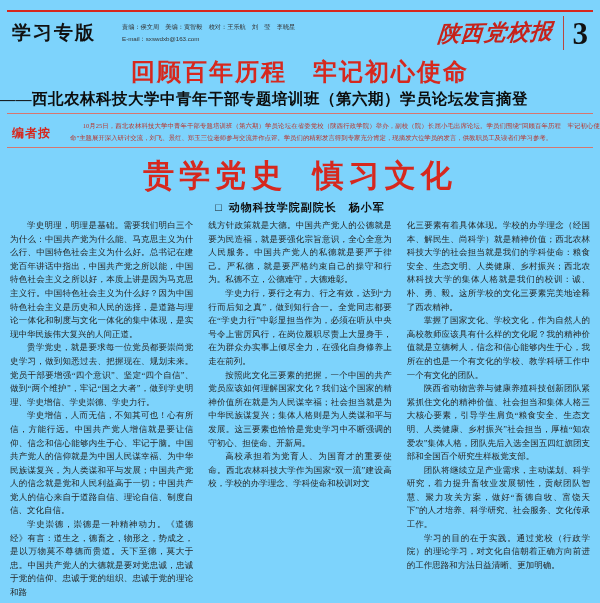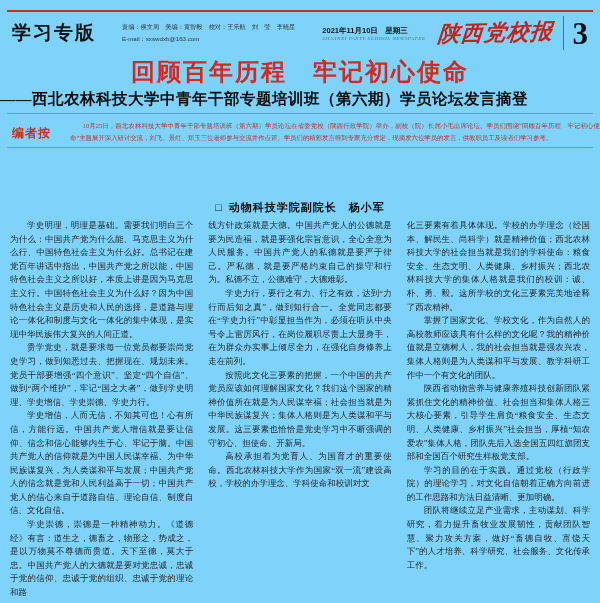--- a/index.html
+++ b/index.html
@@ -49,60 +49,57 @@
 
   <div class="top-rule"></div>
 
   <div class="header">
     <div class="section-label">学习专版</div>
     <div class="staff">
       <div>责编：侯文周　美编：黄智毅　校对：王乐航　刘　莹　李晓星</div>
       <div>E-mail：sxswdxb@163.com</div>
     </div>
     <div class="header-right">
-      <div class="date-block">
-        <div class="date-line">2021年11月10日　星期三</div>
-        <div class="eng-line">SHAANXI PARTY SCHOOL NEWSPAPER</div>
-      </div>
       <div class="masthead">陕西党校报</div>
       <div class="pageno-wrap">
         <div class="pageno">3</div>
       </div>
     </div>
   </div>
 
   <div class="headline">回顾百年历程　牢记初心使命</div>
   <div class="subheadline">——西北农林科技大学中青年干部专题培训班（第六期）学员论坛发言摘登</div>
 
   <div class="note-rule-top"></div>
   <div class="editor-note">
     <div class="note-label">编者按</div>
     <div class="note-text">10月25日，西北农林科技大学中青年干部专题培训班（第六期）学员论坛在省委党校（陕西行政学院）举办，副校（院）长屈小毛出席论坛。学员们围绕“回顾百年历程　牢记初心使命”主题展开深入研讨交流，刘飞、景红、郑玉三位老师参与交流并作点评。学员们的精彩发言得到专家充分肯定，现摘发六位学员的发言，供教职员工及读者们学习参考。</div>
   </div>
   <div class="note-rule-bottom"></div>
 
+  <div class="article-title">贵学党史  慎习文化</div>
   <div class="byline">
     <span class="marker">□</span><span>动物科技学院副院长　杨小军</span>
   </div>
 
   <div class="article-body">
       <div class="col">
         <p class="para indent">学史明理，明理是基础。需要我们明白三个为什么：中国共产党为什么能、马克思主义为什么行、中国特色社会主义为什么好。总书记在建党百年讲话中指出，中国共产党之所以能，中国特色社会主义之所以好，本质上讲是因为马克思主义行。中国特色社会主义为什么好？因为中国特色社会主义是历史和人民的选择，是道路与理论一体化和制度与文化一体化的集中体现，是实现中华民族伟大复兴的人间正道。</p>
         <p class="para indent">贵学党史，就是要求每一位党员都要崇尚党史学习，做到知悉过去、把握现在、规划未来。党员干部要增强“四个意识”、坚定“四个自信”、做到“两个维护”，牢记“国之大者”，做到学史明理、学史增信、学史崇德、学史力行。</p>
         <p class="para indent">学史增信，人而无信，不知其可也！心有所信，方能行远。中国共产党人增信就是要让信仰、信念和信心能够内生于心、牢记于脑。中国共产党人的信仰就是为中国人民谋幸福、为中华民族谋复兴，为人类谋和平与发展；中国共产党人的信念就是党和人民利益高于一切；中国共产党人的信心来自于道路自信、理论自信、制度自信、文化自信。</p>
         <p class="para indent">学史崇德，崇德是一种精神动力。《道德经》有言：道生之，德畜之，物形之，势成之，是以万物莫不尊德而贵道。天下至德，莫大于忠。中国共产党人的大德就是要对党忠诚，忠诚于党的信仰、忠诚于党的组织、忠诚于党的理论和路</p>
       </div>
       <div class="col">
         <p class="para">线方针政策就是大德。中国共产党人的公德就是要为民造福，就是要强化宗旨意识，全心全意为人民服务。中国共产党人的私德就是要严于律己。严私德，就是要严格约束自己的操守和行为。私德不立，公德难守，大德难彰。</p>
         <p class="para indent">学史力行，要行之有力、行之有效，达到“力行而后知之真”，做到知行合一。全党同志都要在“学史力行”中彰显担当作为，必须在听从中央号令上雷厉风行，在岗位履职尽责上大显身手，在为群众办实事上倾尽全力，在强化自身修养上走在前列。</p>
         <p class="para indent">按照此文化三要素的把握，一个中国的共产党员应该如何理解国家文化？我们这个国家的精神价值所在就是为人民谋幸福；社会担当就是为中华民族谋复兴；集体人格则是为人类谋和平与发展。这三要素也恰恰是党史学习中不断强调的守初心、担使命、开新局。</p>
         <p class="para indent">高校承担着为党育人、为国育才的重要使命。西北农林科技大学作为国家“双一流”建设高校，学校的办学理念、学科使命和校训对文</p>
       </div>
       <div class="col">
         <p class="para">化三要素有着具体体现。学校的办学理念（经国本、解民生、尚科学）就是精神价值；西北农林科技大学的社会担当就是我们的学科使命：粮食安全、生态文明、人类健康、乡村振兴；西北农林科技大学的集体人格就是我们的校训：诚、朴、勇、毅。这所学校的文化三要素完美地诠释了西农精神。</p>
-        <p class="para indent">掌握了国家文化、学校文化，作为自然人的高校教师应该具有什么样的文化呢？我的精神价值就是立德树人，我的社会担当就是强农兴农，集体人格则是为人类谋和平与发展、教学科研工作中一个有文化的团队。</p>
+        <p class="para indent">掌握了国家文化、学校文化，作为自然人的高校教师应该具有什么样的文化呢？我的精神价值就是立德树人，信念和信心能够内生于心，我所在的也是一个有文化的学校、教学科研工作中一个有文化的团队。</p>
         <p class="para indent">陕西省动物营养与健康养殖科技创新团队紧紧抓住文化的精神价值、社会担当和集体人格三大核心要素，引导学生肩负“粮食安全、生态文明、人类健康、乡村振兴”社会担当，厚植“知农爱农”集体人格，团队先后入选全国五四红旗团支部和全国百个研究生样板党支部。</p>
+        <p class="para indent">团队将继续立足产业需求，主动谋划、科学研究，着力提升畜牧业发展韧性，贡献团队智慧、聚力攻关方案，做好“畜德自牧、富饶天下”的人才培养、科学研究、社会服务、文化传承工作。</p>
         <p class="para indent">学习的目的在于实践。通过党校（行政学院）的理论学习，对文化自信朝着正确方向前进的工作思路和方法日益清晰、更加明确。</p>
-        <p class="para indent">团队将继续立足产业需求，主动谋划、科学研究，着力提升畜牧业发展韧性，贡献团队智慧、聚力攻关方案，做好“畜德自牧、富饶天下”的人才培养、科学研究、社会服务、文化传承工作。</p>
       </div>
     </div>
 
 </div>
 
 </body></html>

